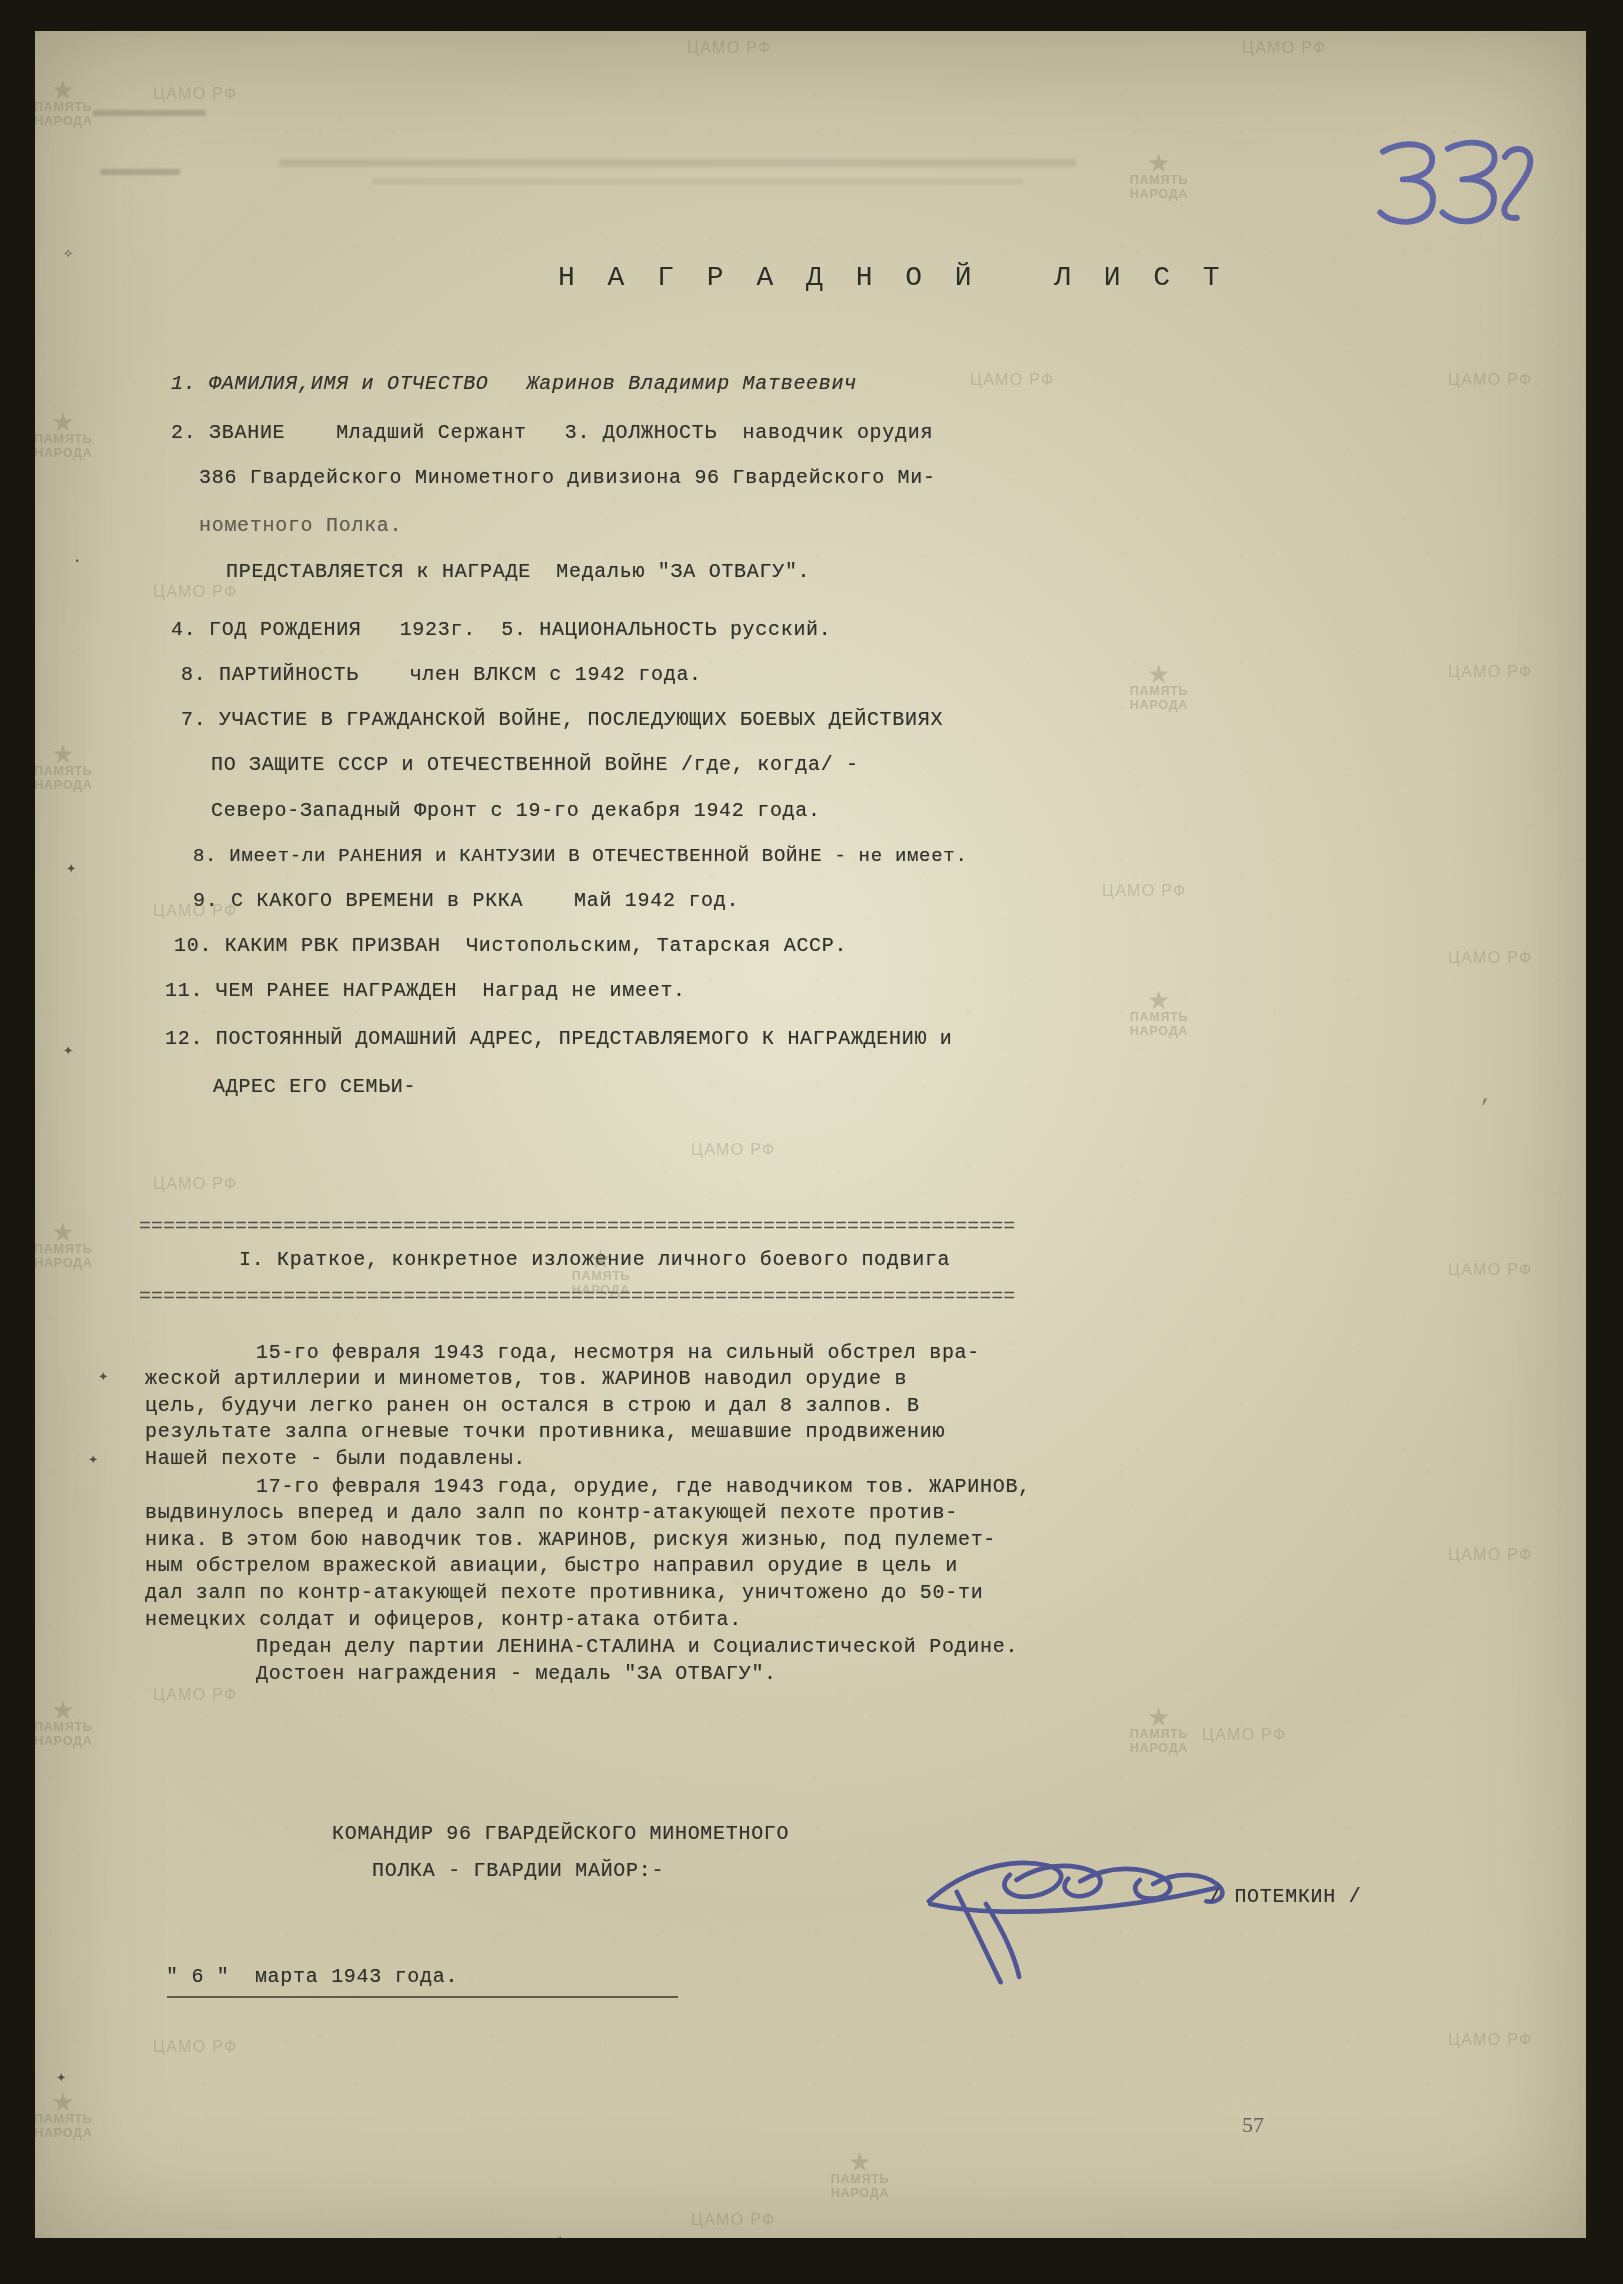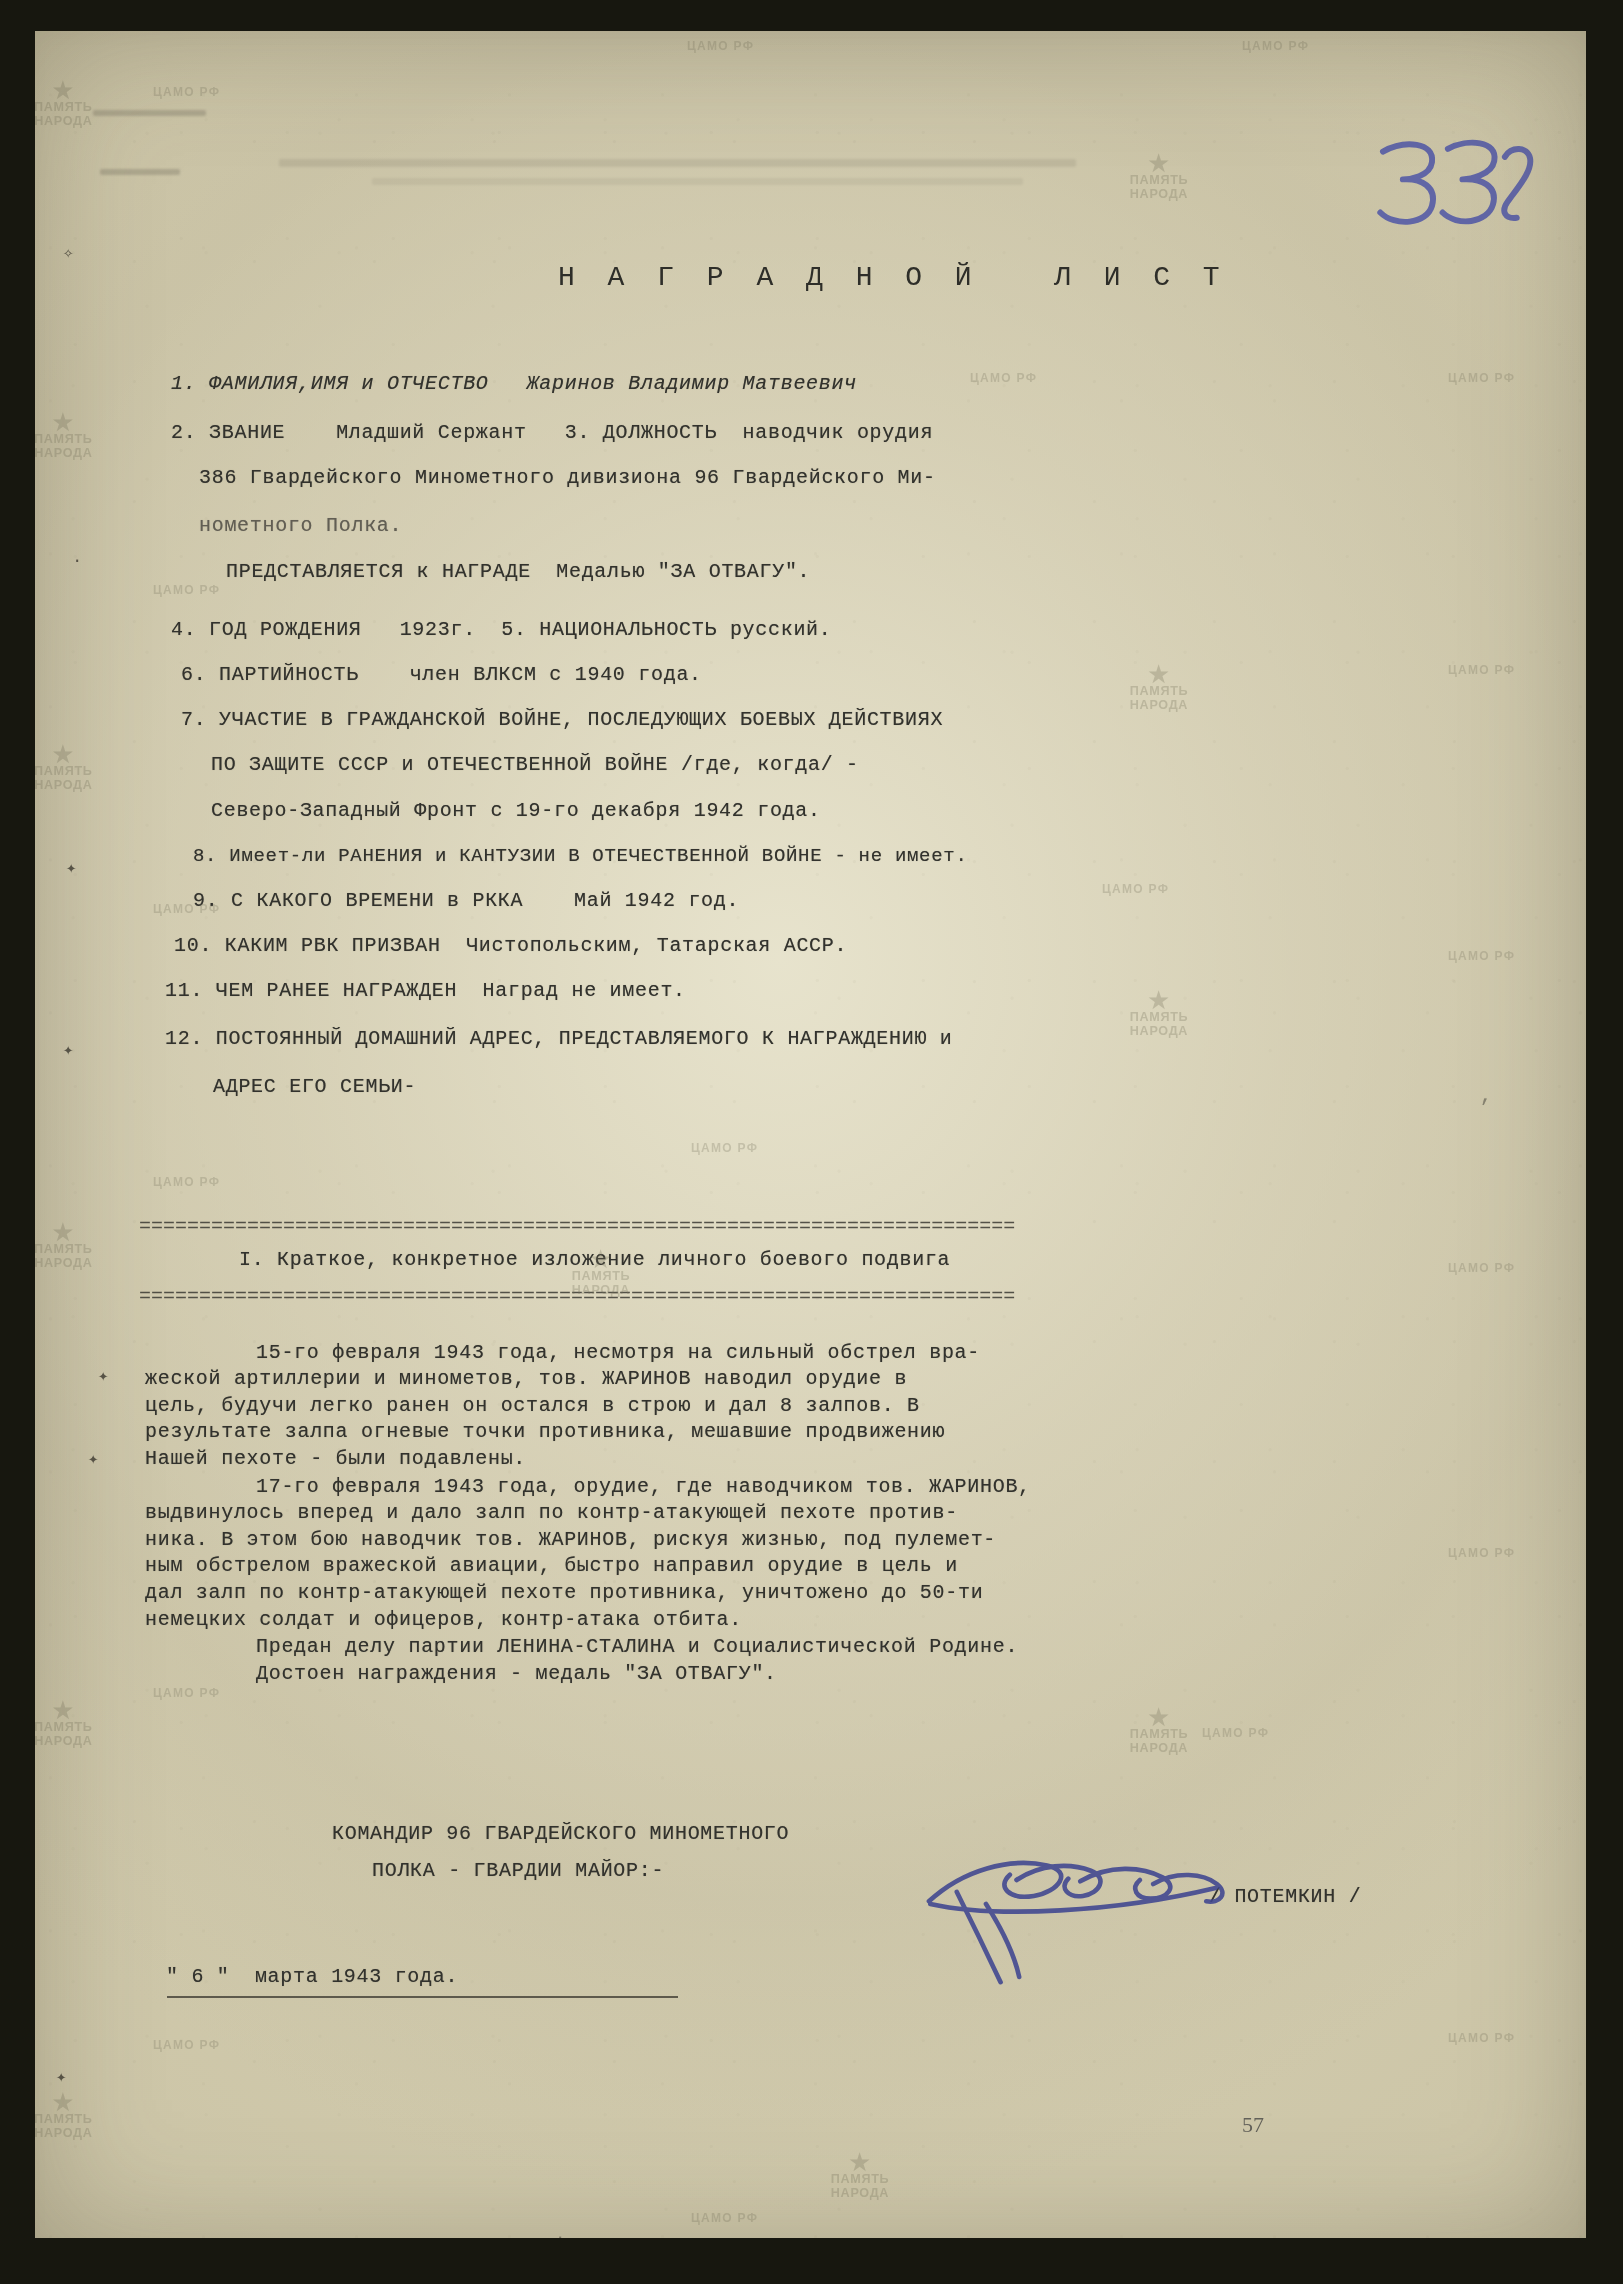--- a/index.html
+++ b/index.html
@@ -151,22 +151,22 @@
     font-weight: bold;
     letter-spacing: 0.7px;
   }
   .wm-star {
     font-size: 22.6px;
     color: rgba(120,115,92,0.30);
     display: block;
     line-height: 0.95;
   }
   .wm-camo {
-    font-size: 12px;
-    font-weight: bold;
+    font-size: 16px;
+    font-weight: normal;
     letter-spacing: 1.3px;
     color: rgba(120,115,92,0.28);
     white-space: nowrap;
   }
 
   
   .frame-t, .frame-b, .frame-l, .frame-r {
     position: absolute;
     background: #17170f;
   }
@@ -191,21 +191,21 @@
     <div class="smudge" style="left:372px; top:178px; width:651px; height:6.6px; opacity:0.35;"></div>
 
     <div class="title" style="left:558px; top:262px;">Н А Г Р А Д Н О Й   Л И С Т</div>
 
     <div class="ln" style="left:171px; top:373px;font-style:italic;">1. ФАМИЛИЯ,ИМЯ и ОТЧЕСТВО   Жаринов Владимир Матвеевич</div>
     <div class="ln" style="left:171px; top:422px;">2. ЗВАНИЕ    Младший Сержант   3. ДОЛЖНОСТЬ  наводчик орудия</div>
     <div class="ln" style="left:199px; top:467px;">386 Гвардейского Минометного дивизиона 96 Гвардейского Ми-</div>
     <div class="ln faded" style="left:199px; top:515px;">нометного Полка.</div>
     <div class="ln" style="left:226px; top:561px;">ПРЕДСТАВЛЯЕТСЯ к НАГРАДЕ  Медалью "ЗА ОТВАГУ".</div>
     <div class="ln" style="left:171px; top:619px;">4. ГОД РОЖДЕНИЯ   1923г.  5. НАЦИОНАЛЬНОСТЬ русский.</div>
-    <div class="ln" style="left:181px; top:664px;">6. ПАРТИЙНОСТЬ    член ВЛКСМ с 1940 года.</div>
+    <div class="ln" style="left:181px; top:664px;">8. ПАРТИЙНОСТЬ    член ВЛКСМ с 1942 года.</div>
     <div class="ln" style="left:181px; top:709px;">7. УЧАСТИЕ В ГРАЖДАНСКОЙ ВОЙНЕ, ПОСЛЕДУЮЩИХ БОЕВЫХ ДЕЙСТВИЯХ</div>
     <div class="ln" style="left:211px; top:754px;">ПО ЗАЩИТЕ СССР и ОТЕЧЕСТВЕННОЙ ВОЙНЕ /где, когда/ -</div>
     <div class="ln" style="left:211px; top:800px;">Северо-Западный Фронт с 19-го декабря 1942 года.</div>
     <div class="ln" style="left:193px; top:845px; font-size:19px;">8. Имеет-ли РАНЕНИЯ и КАНТУЗИИ В ОТЕЧЕСТВЕННОЙ ВОЙНЕ - не имеет.</div>
     <div class="ln" style="left:193px; top:890px;">9. С КАКОГО ВРЕМЕНИ в РККА    Май 1942 год.</div>
     <div class="ln" style="left:174px; top:935px;">10. КАКИМ РВК ПРИЗВАН  Чистопольским, Татарская АССР.</div>
     <div class="ln" style="left:165px; top:980px;">11. ЧЕМ РАНЕЕ НАГРАЖДЕН  Наград не имеет.</div>
     <div class="ln" style="left:165px; top:1028px;">12. ПОСТОЯННЫЙ ДОМАШНИЙ АДРЕС, ПРЕДСТАВЛЯЕМОГО К НАГРАЖДЕНИЮ и</div>
     <div class="ln" style="left:213px; top:1076px;">АДРЕС ЕГО СЕМЬИ-</div>
 

